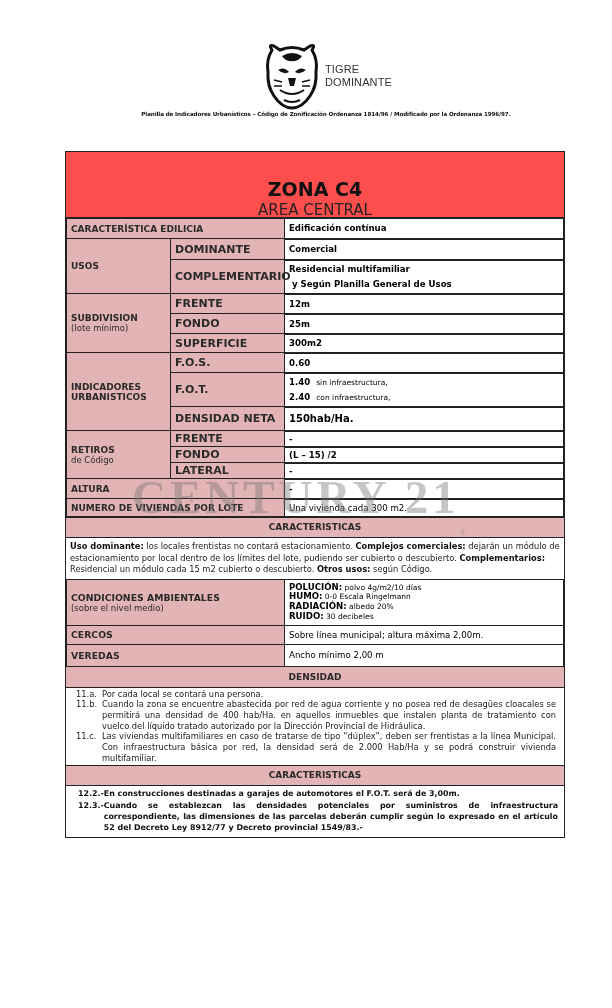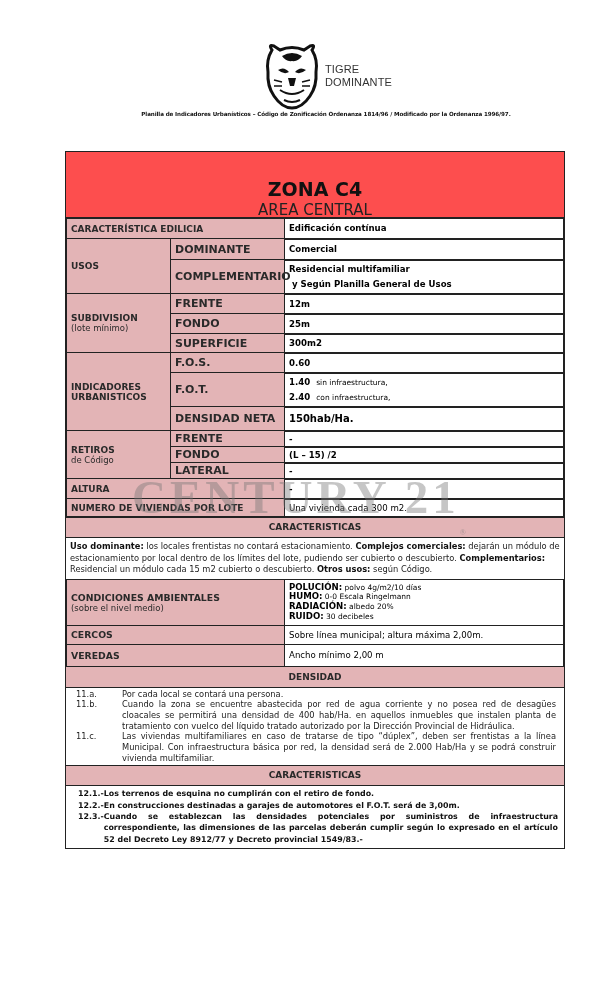--- a/index.html
+++ b/index.html
@@ -19,21 +19,21 @@
   td { border:1px solid #222; padding:0 4px; vertical-align:middle; box-sizing:border-box; }
   td.l { background:#e3b4b6; font-size:9px; font-weight:bold; color:#2a2a2a; }
   td.l .sm { font-weight:normal; font-size:8.5px; }
   td.m { background:#e3b4b6; font-size:11px; font-weight:bold; color:#2a2a2a; }
   td.v { background:#fff; font-size:8.6px; font-weight:bold; color:#000; border-bottom:2px solid #222; }
   td.v .n { font-weight:normal; font-size:7.5px; }
   .sec { background:#e3b4b6; text-align:center; font-size:9px; font-weight:bold; color:#2a2a2a; height:19px; border-top:1px solid #222; border-bottom:1px solid #222; line-height:19px; }
   .para { font-size:8.3px; line-height:11.5px; padding:3px 4px; color:#222; }
   .para b { color:#111; }
   .list { font-size:8.3px; line-height:10.7px; padding:1px 8px 2px 10px; color:#222; }
-  .list .it { display:flex; text-align:justify;gap:20px; }
+  .list .it { display:flex; text-align:justify; }
   .list .k { flex:0 0 26px; }
   .list .t { flex:1; }
   .list2 { font-size:7.9px; line-height:11.3px; padding:2px 6px 3px 12px; color:#111; font-weight:bold; }
   .list2 .it { display:flex; text-align:justify; }
   .list2 .k { flex:0 0 24px; }
   .list2 .t { flex:1; }
   .amb { font-size:6.6px; line-height:8.7px; font-weight:bold; padding:1px 4px; }
   .amb span.n { font-weight:normal; }
   .wm { position:absolute; left:132px; top:470px; font-family:Liberation Serif, serif; font-size:47px; font-weight:bold;
         letter-spacing:4px; color:rgba(120,120,120,0.42); pointer-events:none; white-space:nowrap; }
@@ -197,24 +197,20 @@
       </div>
     <div class="it">
         <span class="k">11.c.</span>
         <span class="t">Las viviendas multifamiliares en caso de tratarse de tipo “dúplex”, deben ser frentistas a la línea Municipal. Con infraestructura básica por red, la densidad será de 2.000 Hab/Ha y se podrá construir vivienda multifamiliar.</span>
       </div>
   </div>
 
   <div class="sec" style="height:19px;line-height:19px">CARACTERISTICAS</div>
   <div class="list2">
     <div class="it">
-        <span class="k">12.1.-</span>
-        <span class="t">Los terrenos de esquina no cumplirán con el retiro de fondo.</span>
-      </div>
-    <div class="it">
         <span class="k">12.2.-</span>
         <span class="t">En construcciones destinadas a garajes de automotores el F.O.T. será de 3,00m.</span>
       </div>
     <div class="it">
         <span class="k">12.3.-</span>
         <span class="t">Cuando se establezcan las densidades potenciales por suministros de infraestructura correspondiente, las dimensiones de las parcelas deberán cumplir según lo expresado en el artículo 52 del Decreto Ley 8912/77 y Decreto provincial 1549/83.-</span>
       </div>
   </div>
 </div>
 

